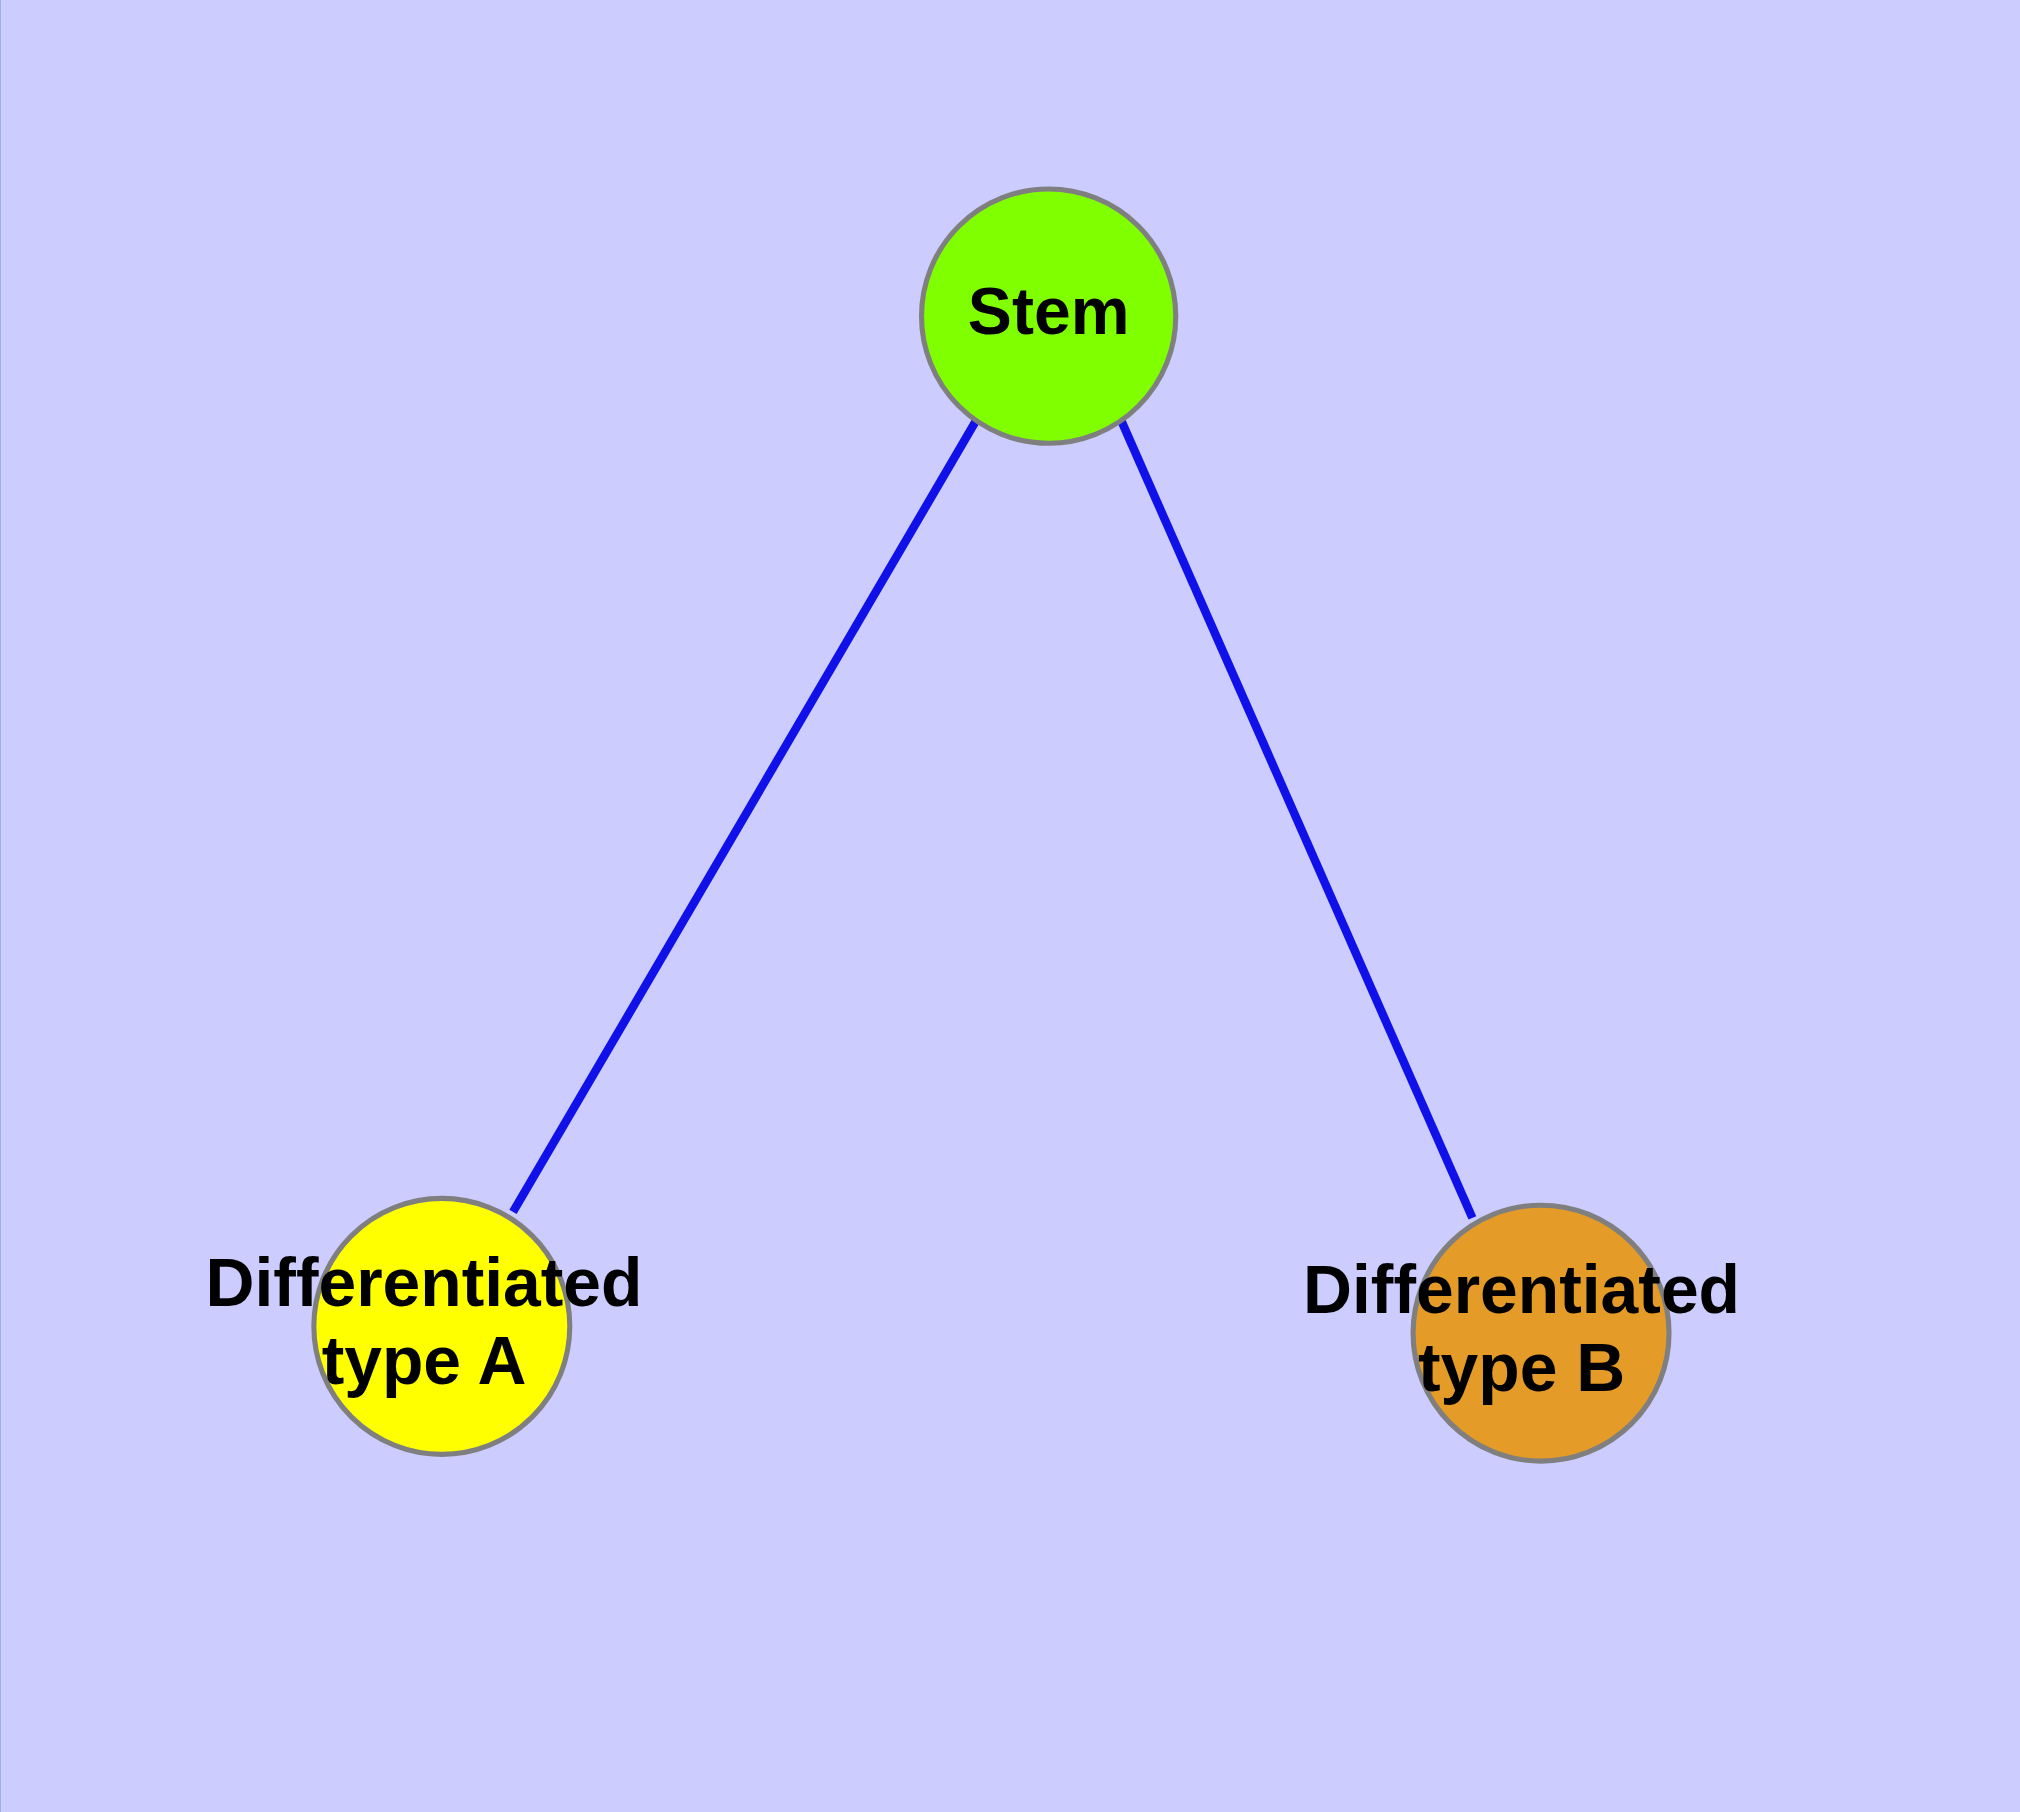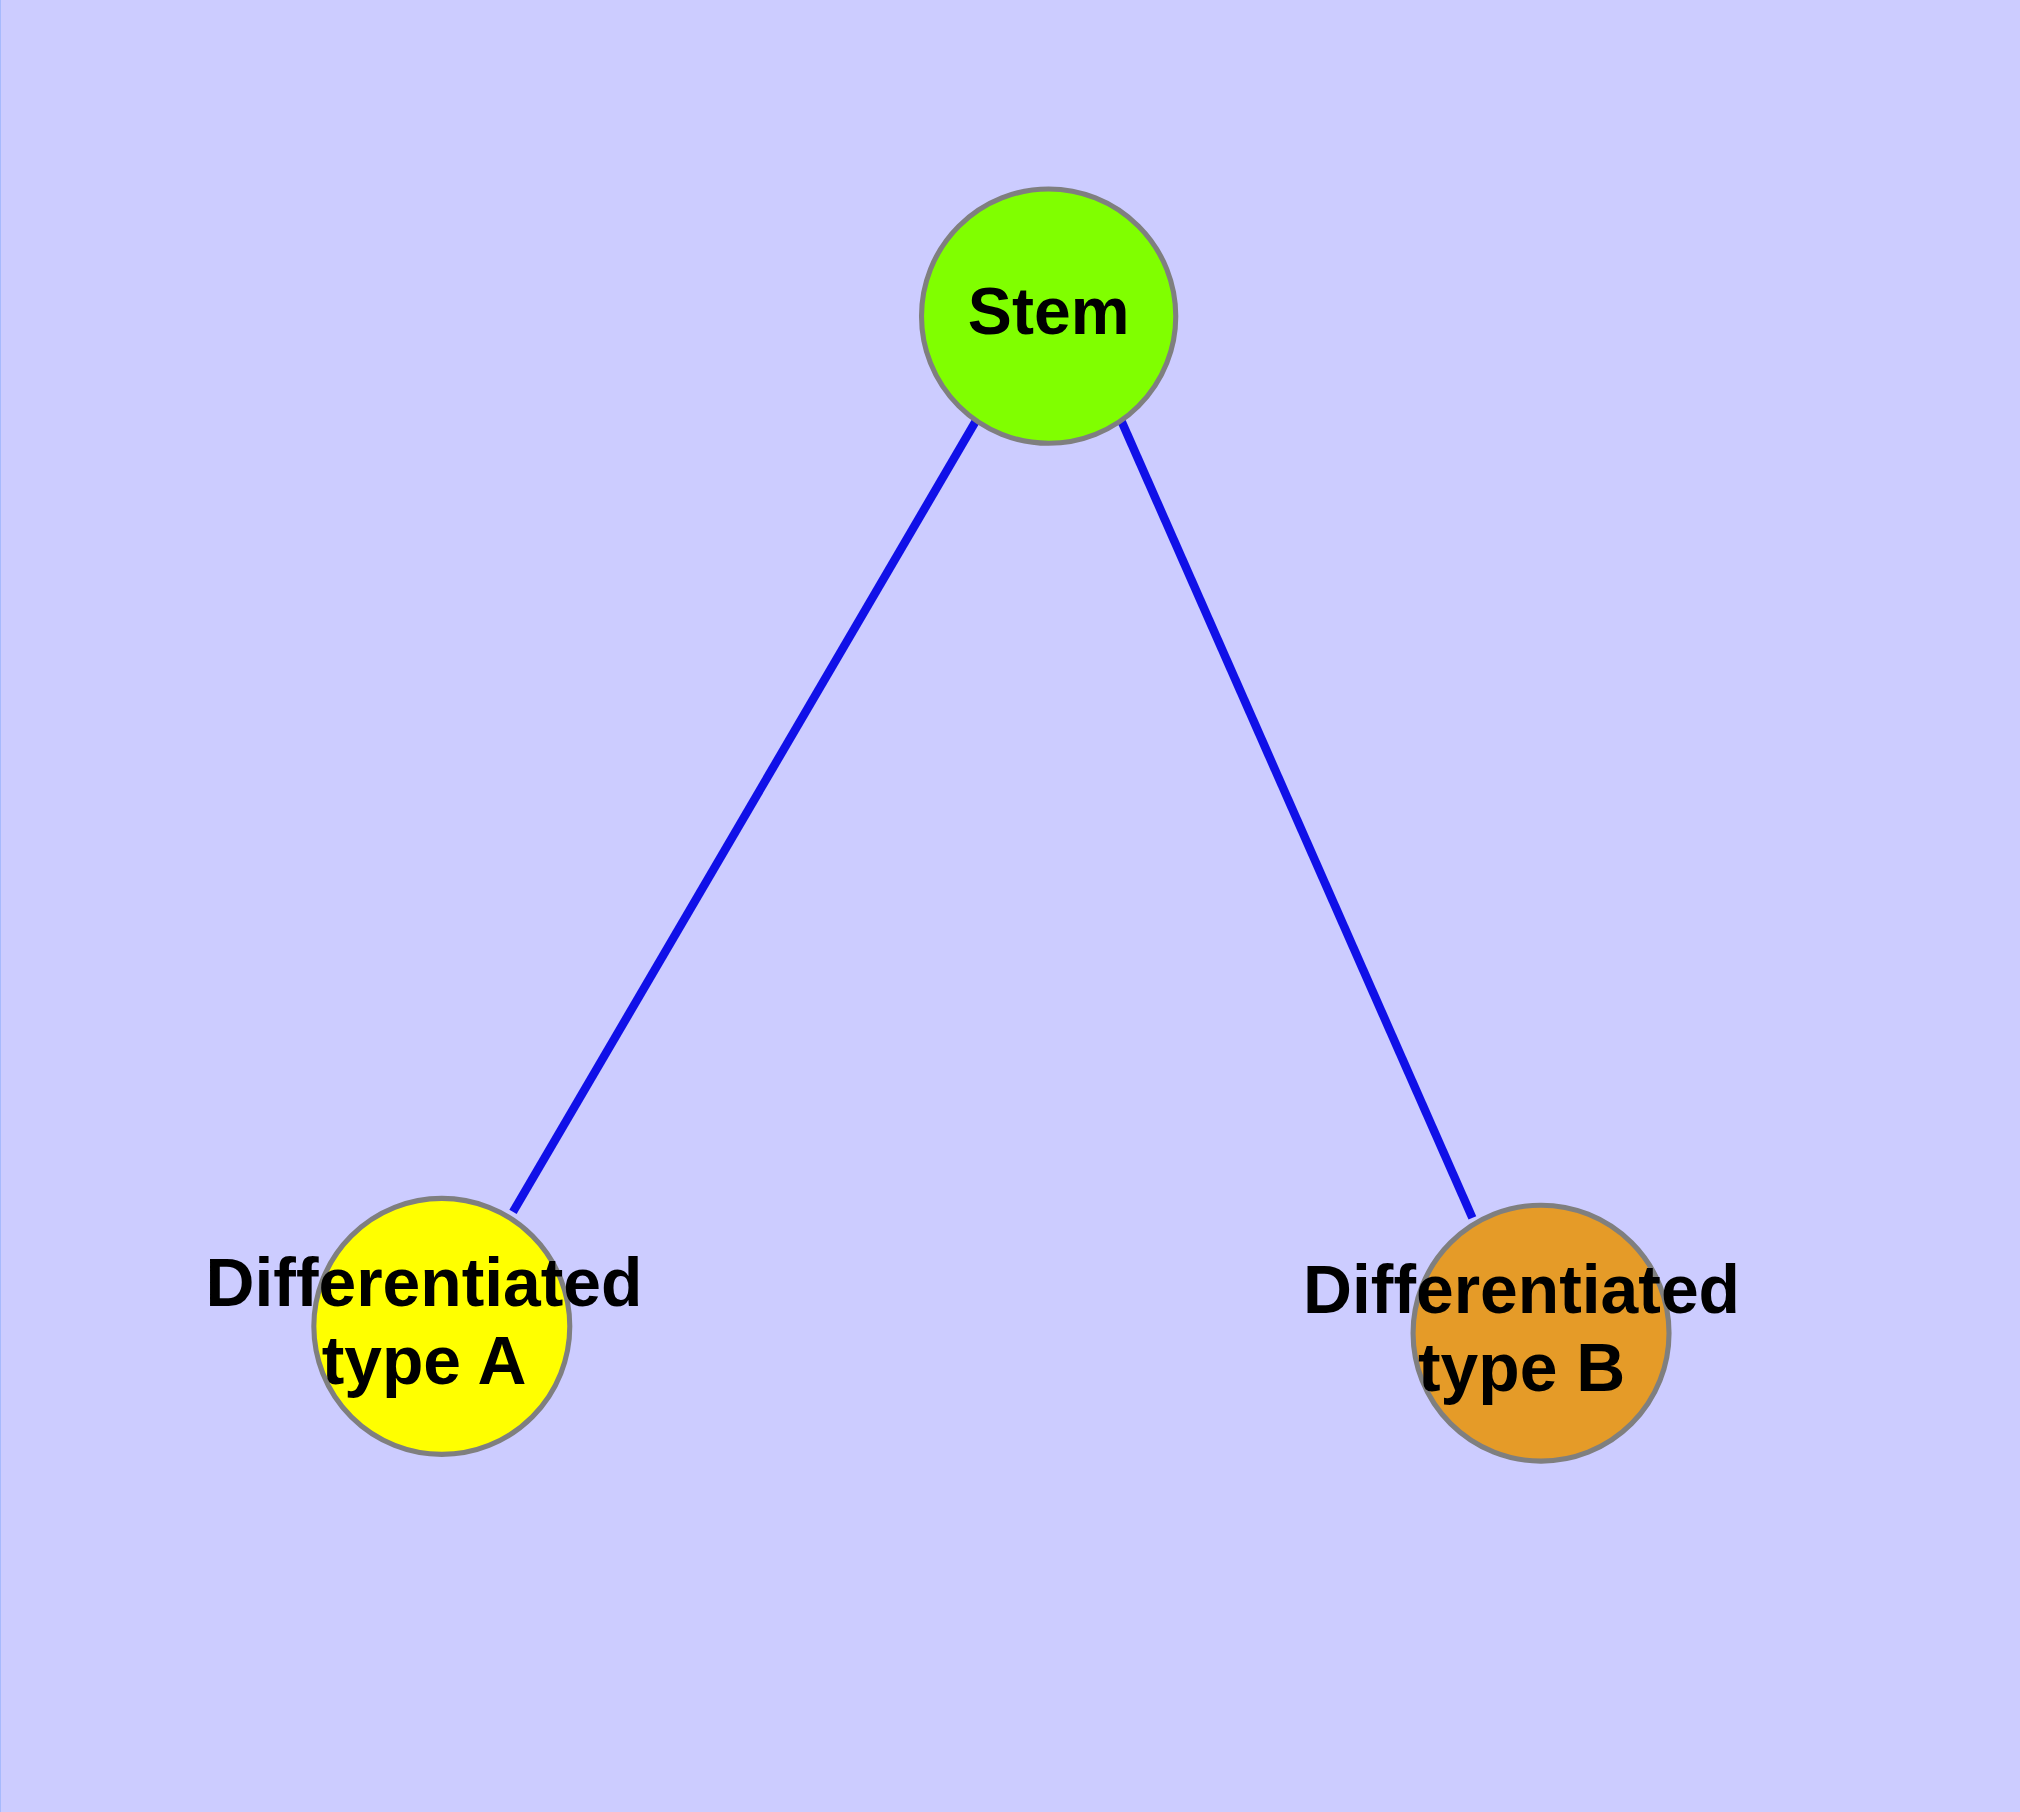--- a/index.html
+++ b/index.html
@@ -10,21 +10,21 @@
   body {
     width: 2021px;
     height: 1812px;
     overflow: hidden;
     font-family: "Liberation Sans", sans-serif;
   }
   #diagram-root {
     position: relative;
     width: 2021px;
     height: 1812px;
-    background: #3b82f6;
+    background: #0369a1;
   }
   #graph-svg {
     display: block;
     width: 2021px;
     height: 1812px;
   }
   .node-circle {
     stroke: #7f7f7f;
     stroke-width: 6;
   }

